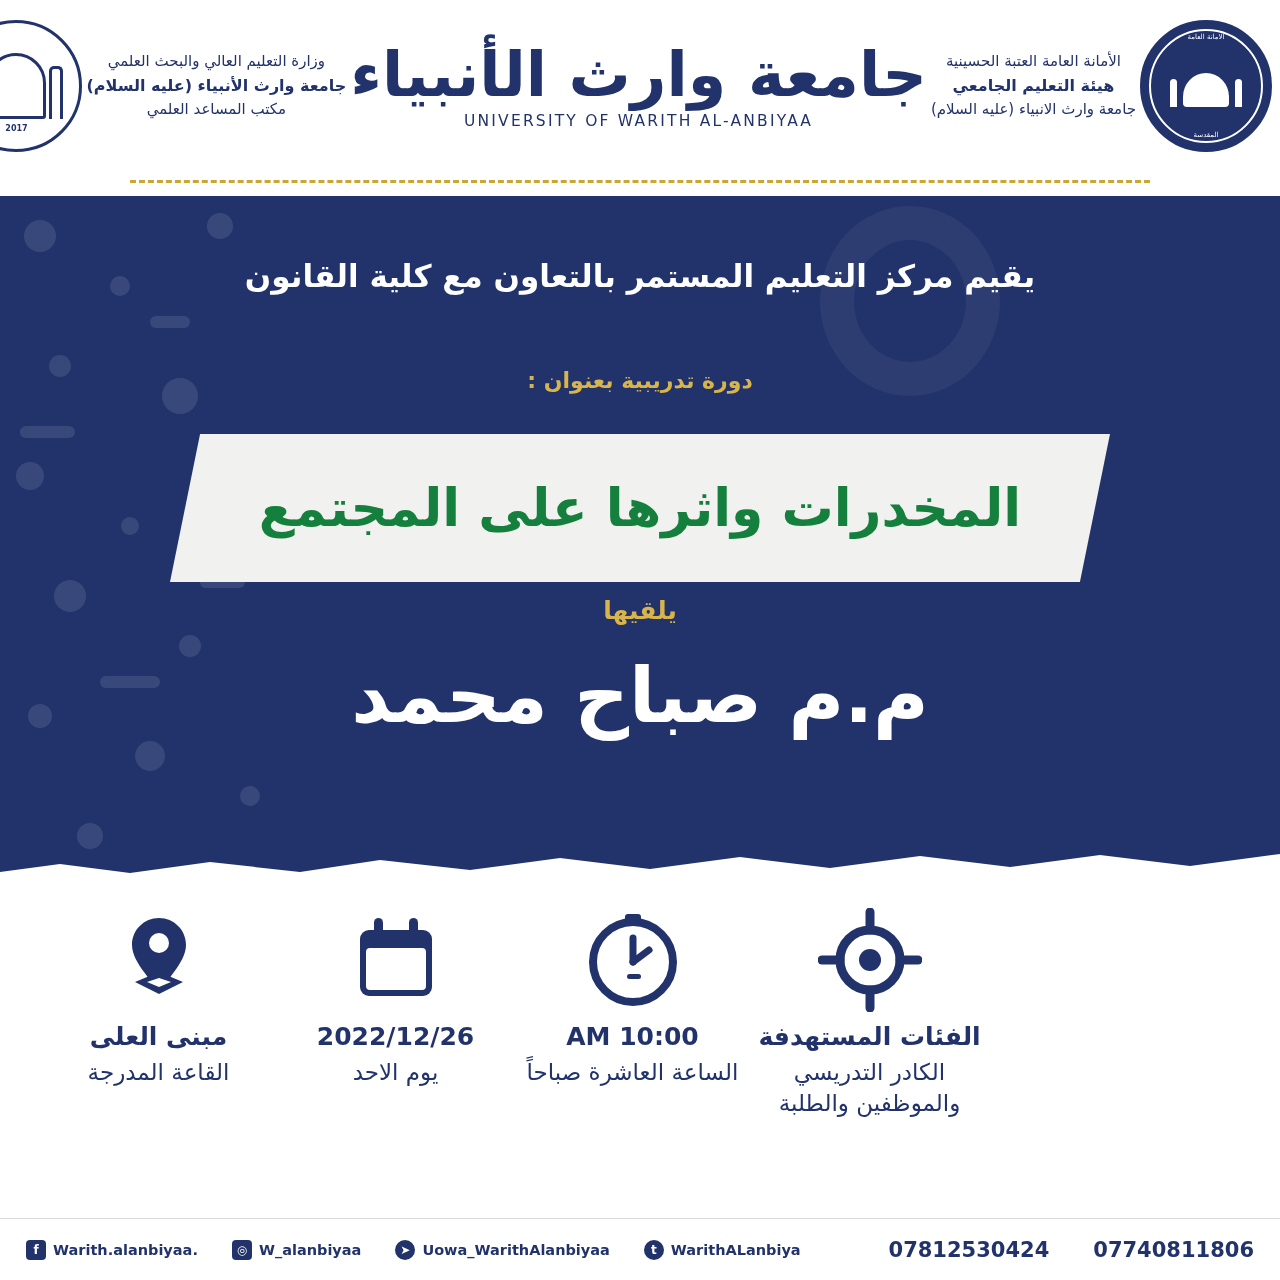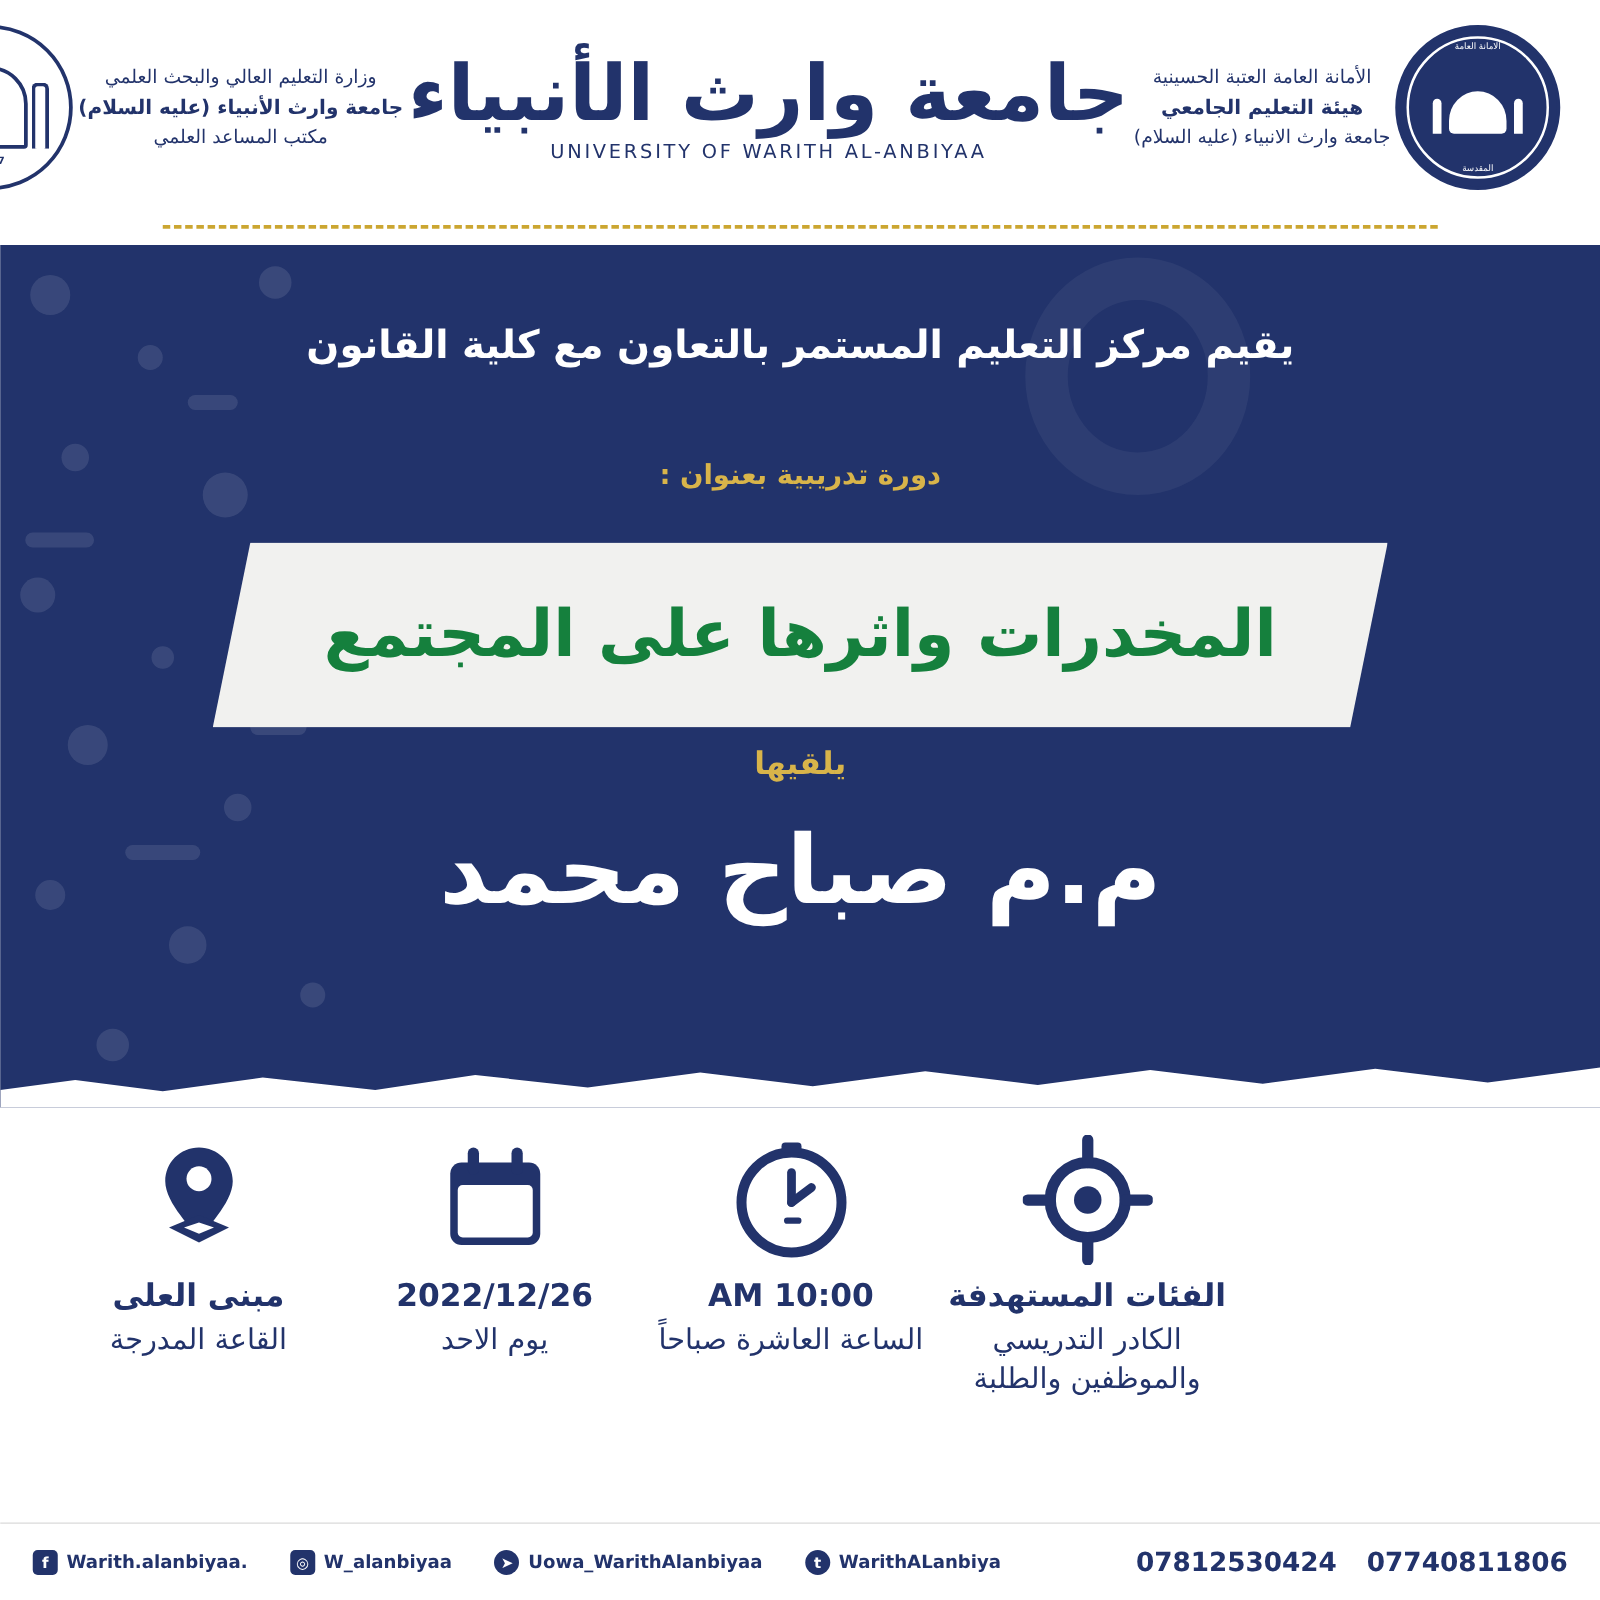--- a/index.html
+++ b/index.html
@@ -14,21 +14,21 @@
     width: 1280px; height: 1280px;
     background: #ffffff;
   }
 
   
   .header {
     position: absolute; top: 0; left: 0;
     width: 1280px; height: 172px;
     background: #ffffff;
     display: flex; align-items: center; justify-content: space-between;
-    padding: 0 32px;
+    padding: 0 8px;
   }
   .hdr-logo {
     flex: 0 0 auto;
     width: 132px; height: 132px;
     border-radius: 50%;
     border: 3px solid #22336b;
     display: flex; align-items: center; justify-content: center;
     position: relative;
     overflow: hidden;
   }
@@ -182,21 +182,21 @@
   }
   .socials { display: flex; align-items: center; gap: 34px; }
   .social { display: flex; align-items: center; gap: 7px; }
   .social .badge {
     width: 20px; height: 20px; border-radius: 4px; background: #22336b;
     display: flex; align-items: center; justify-content: center;
     color: #fff; font-size: 12px; font-weight: bold; font-family: "DejaVu Sans", sans-serif;
   }
   .social .badge.circ { border-radius: 50%; }
   .social .handle { font-size: 14.5px; color: #22336b; font-weight: bold; }
-  .phones { display: flex; gap: 24px; align-items: center; }
+  .phones { display: flex; gap: 44px; align-items: center; }
   .phones span { font-size: 21px; color: #22336b; font-weight: bold; }
 </style>
 </head>
 <body>
 
 <div class="poster">
 
   <div class="header">
 
     <div class="hdr-logo solid">

